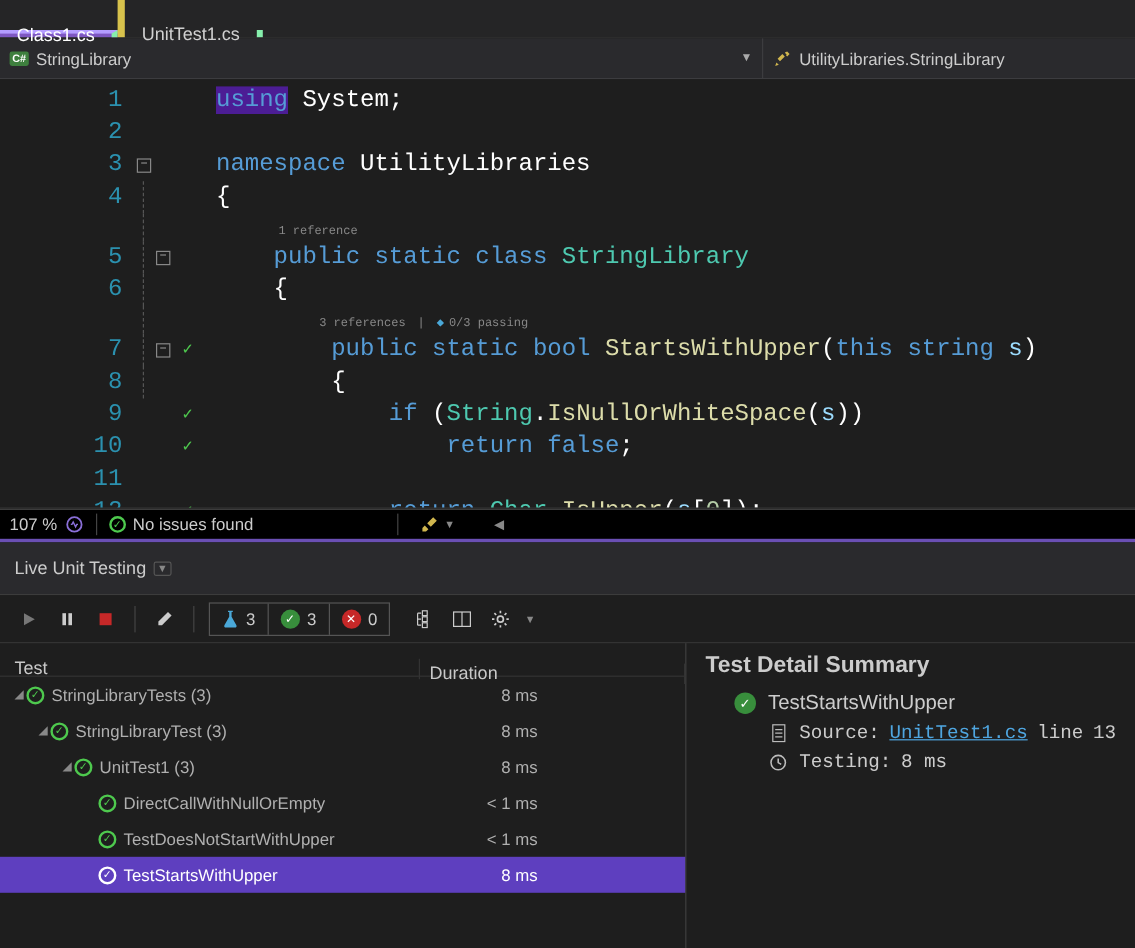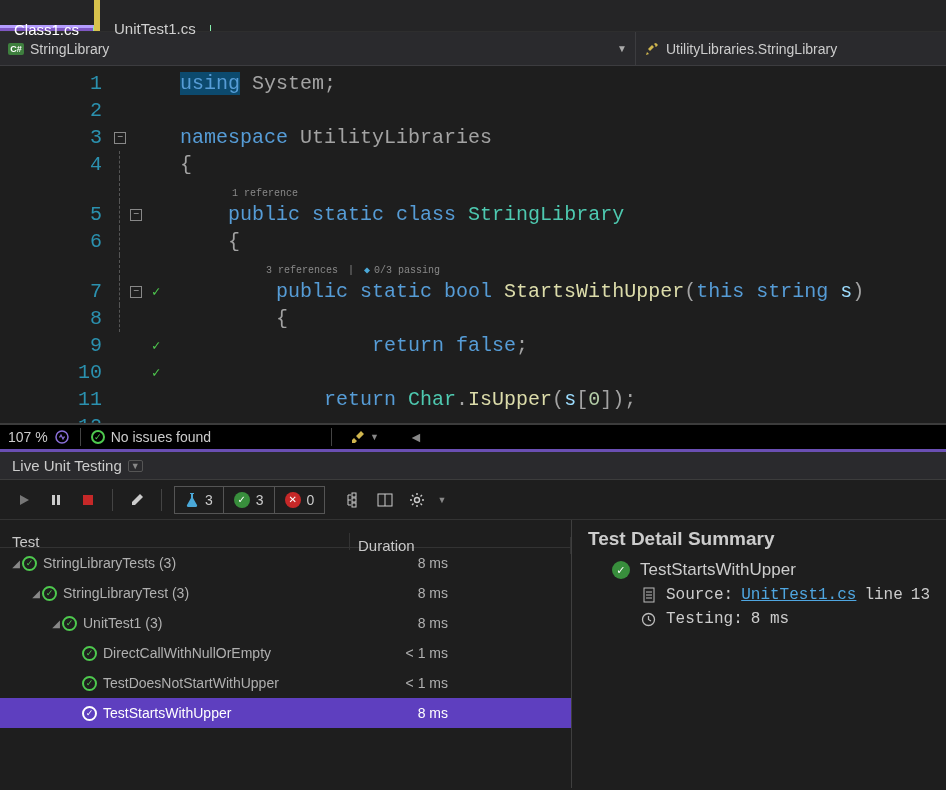--- a/index.html
+++ b/index.html
@@ -8,21 +8,21 @@
     background: #1e1e1e;
     font-family: "Segoe UI", Tahoma, sans-serif;
     color: #cccccc;
     overflow: hidden;
     font-size: 14px;
   }
   .mono { font-family: Consolas, "Courier New", monospace; }
 
   
   .tab-row { height: 32px; background: #252526; display: flex; align-items: stretch; border-bottom: 1px solid #2e2e2e;}
-  .tab { padding: 0 14px; display: flex; align-items: center; font-size: 15px; color: #d0d0d0; border-right: 1px solid #86efac; cursor: pointer; margin-top: 25px;}
+  .tab { padding: 0 14px; display: flex; align-items: center; font-size: 15px; color: #d0d0d0; border-right: 5px solid #86efac; cursor: pointer; margin-top: 25px;}
   .tab.active { background: #7e57c2; color: #fff; border-top: 3px solid #b49cff; }
   .tab-div { width: 6px; background: #d8c24c; }
 
   
   .nav-row { height: 34px; background: #2a2a2d; display: flex; align-items: stretch; border-bottom: 1px solid #3c3c3f;}
   .nav-sel { flex: 1; display:flex; align-items:center; padding:0 8px; border-right:1px solid #3c3c3f;}
   .nav-sel:last-child { flex:0 0 310px; border-right:none;}
   .nav-icon { width:16px; height:16px; margin-right:6px; display:inline-flex; align-items:center; justify-content:center;}
   .nav-chev { margin-left:auto; color:#aaa; font-size:10px;}
   .csharp-ico { background:#3e7f3e; color:#fff; font-size:9px; font-weight:bold; padding:1px 2px; border-radius:2px;}
@@ -35,33 +35,33 @@
   .fold-col { width:70px; padding-top:4px;}
   .fold-col .row { height:27px; display:flex; align-items:center; gap:10px; padding-left:4px;}
   .fold-box { width:12px; height:12px; border:1px solid #888; color:#aaa; font-size:10px; line-height:9px; text-align:center; cursor:pointer;}
   .check { color:#4ec94e; font-size:14px;}
   .fold-line { border-left:1px dashed #555; height:100%; margin-left:5px; }
   .code-col { flex:1; font-size:20px; line-height:27px; padding-top:4px; position:relative;}
   .code-col .cl { height:27px; white-space:pre;}
   .kw { color:#569cd6;}
   .ty { color:#4ec9b0;}
   .fn { color:#dcdcaa;}
-  .pl { color:#a3a3a3;}
+  .pl { color:#ffffff;}
   .pr { color:#9cdcfe;}
   .nm { color:#b5cea8;}
   .codelens { color:#888; font-size:10px; position:absolute; display:flex; align-items:center; gap:4px;}
 
   
   .ed-status { height:28px; background:#000000; display:flex; align-items:center; padding:0 8px; border-top:1px solid #3c3c3c; border-bottom:3px solid #6a4fb3;}
   .ed-status .sep { width:1px; height:18px; background:#444; margin:0 10px;}
   .ok-ico { width:14px; height:14px; border:2px solid #4ec94e; border-radius:50%; display:inline-flex; align-items:center; justify-content:center; color:#4ec94e; font-size:9px; margin-right:6px;}
   .brush-ico { color:#d0b64e;}
   
   
-  .lut-header { height:28px; background:#2a2a2d; display:flex; align-items:center; padding:0 12px; border-bottom:1px solid #3c3c3c; font-size:15px;}
+  .lut-header { height:44px; background:#2a2a2d; display:flex; align-items:center; padding:0 12px; border-bottom:1px solid #3c3c3c; font-size:15px;}
   .lut-toolbar { height:40px; background:#1e1e1e; display:flex; align-items:center; padding:0 12px; gap:8px; border-bottom:1px solid #333;}
   .tool-btn { width:24px; height:24px; display:flex; align-items:center; justify-content:center; cursor:pointer; color:#aaa;}
   .tool-sep { width:1px; height:22px; background:#444; margin:0 4px;}
   .cnt-group { display:flex; align-items:center; border:1px solid #555; height:28px;}
   .cnt-item { display:flex; align-items:center; padding:0 10px; gap:6px; height:100%; border-right:1px solid #555;}
   .cnt-item:last-child{border-right:none;}
   .flask-ico { color:#4aa8d8;}
   .pass-ico { width:16px;height:16px;border-radius:50%;background:#388e3c;color:#fff;display:flex;align-items:center;justify-content:center;font-size:10px;}
   .fail-ico { width:16px;height:16px;border-radius:50%;background:#c62828;color:#fff;display:flex;align-items:center;justify-content:center;font-size:10px;}
 
@@ -174,30 +174,31 @@
         <span style="width:28px;"></span>
         <span class="check">✓</span>
       </div>
     <div class="row"></div>
     <div class="row">
         <span style="width:28px;"></span>
         <span class="check">✓</span>
       </div>
   </div>
   <div class="code-col">
-    <div class="cl"><span class="kw" style="background:#0c4a6e;">using</span> <span class="pl">System</span><span class="pl">;</span></div>
+    <div class="cl"><span class="kw" style="background:#4c1d95;">using</span> <span class="pl">System</span><span class="pl">;</span></div>
     <div class="cl"></div>
     <div class="cl"><span class="kw">namespace</span> <span class="pl">UtilityLibraries</span></div>
     <div class="cl"><span class="pl">{</span></div>
     <div class="cl" style="height:23px; position:relative;"><span class="codelens" style="left:52px; top:2px;"><span>1 reference</span></span></div>
     <div class="cl">    <span class="kw">public</span> <span class="kw">static</span> <span class="kw">class</span> <span class="ty">StringLibrary</span></div>
     <div class="cl">    <span class="pl">{</span></div>
     <div class="cl" style="height:23px; position:relative;"><span class="codelens" style="left:86px; top:2px;"><span>3 references</span> | <span style="color:#4aa8d8;">◆</span> <span>0/3 passing</span></span></div>
     <div class="cl">        <span class="kw">public</span> <span class="kw">static</span> <span class="kw">bool</span> <span class="fn">StartsWithUpper</span><span class="pl">(</span><span class="kw">this</span> <span class="kw">string</span> <span class="pr">s</span><span class="pl">)</span></div>
     <div class="cl">        <span class="pl">{</span></div>
+    <div class="cl">            <span class="kw">if</span> <span class="pl">(</span><span class="ty">String</span><span class="pl">.</span><span class="fn">IsNullOrWhiteSpace</span><span class="pl">(</span><span class="pr">s</span><span class="pl">))</span></div>
     <div class="cl">                <span class="kw">return</span> <span class="kw">false</span><span class="pl">;</span></div>
     <div class="cl"></div>
     <div class="cl">            <span class="kw">return</span> <span class="ty">Char</span><span class="pl">.</span><span class="fn">IsUpper</span><span class="pl">(</span><span class="pr">s</span><span class="pl">[</span><span class="nm">0</span><span class="pl">]);</span></div>
   </div>
 </div>
 
 <div class="ed-status">
   <span>107 %</span>
   <span style="margin-left:6px;color:#8a6fd8;">
     <svg width="16" height="16" viewBox="0 0 16 16">

